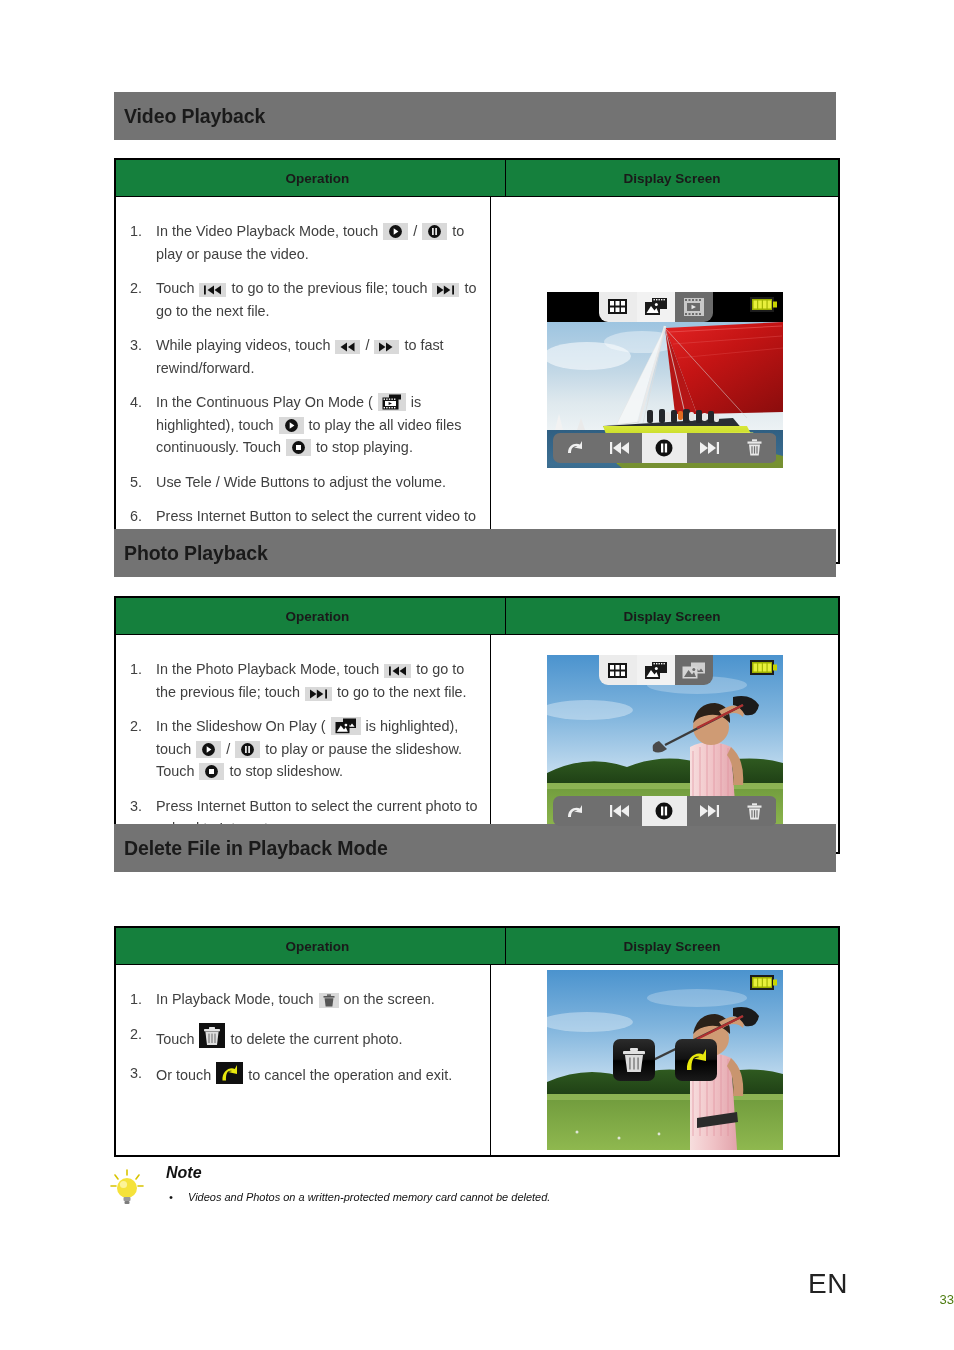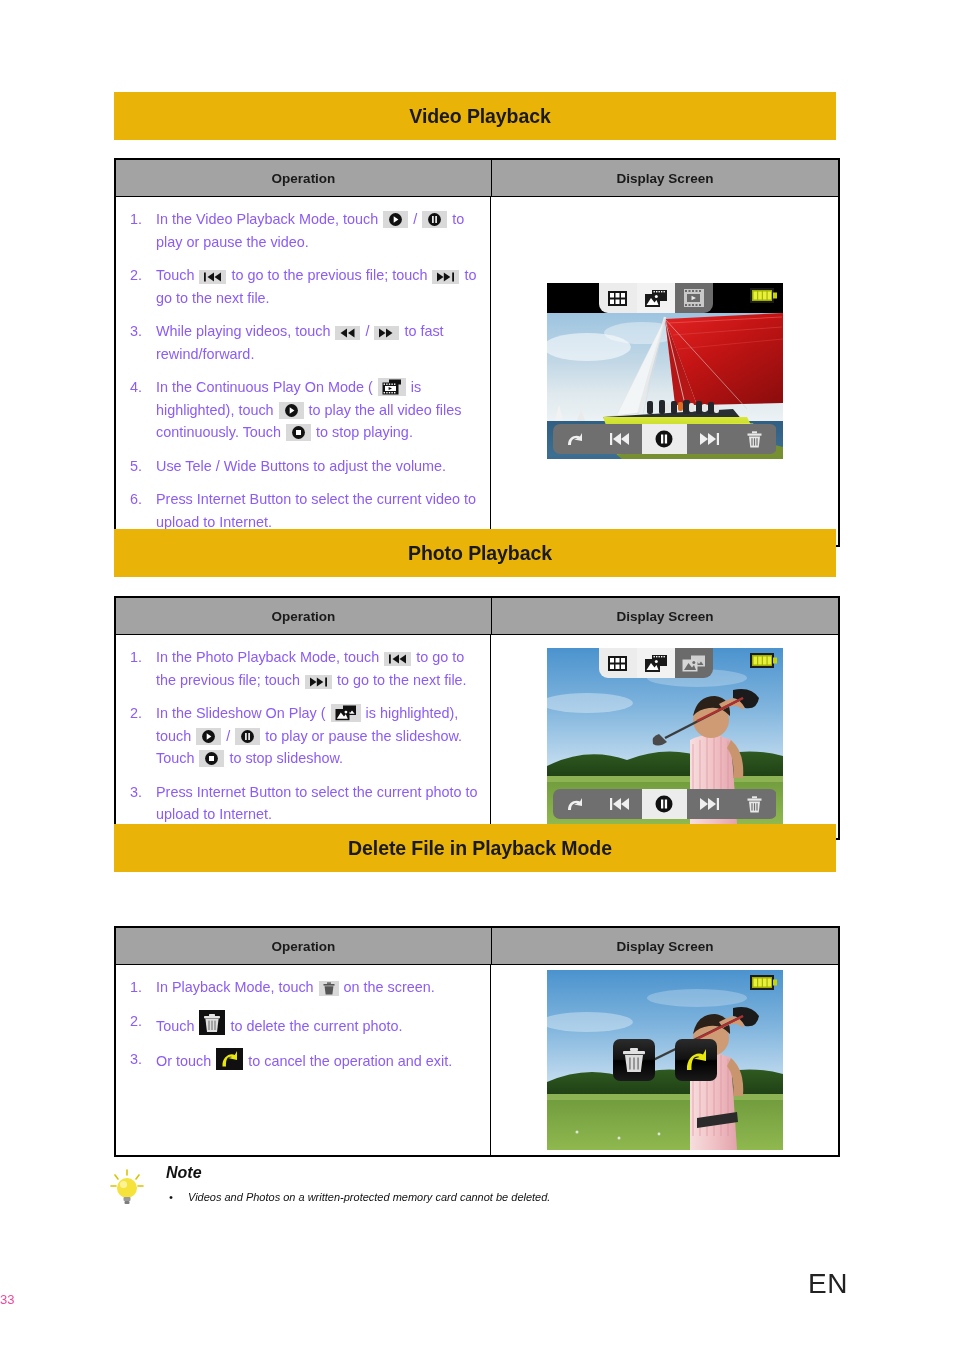--- a/index.html
+++ b/index.html
@@ -20,24 +20,23 @@
     left: 0; top: 0;
     width: 954px; height: 1350px;
   }
 
   
   .section-bar {
     position: absolute;
     left: 114px;
     width: 722px;
     height: 48px;
-    background: #eab308;
+    background: #737373;
     display: flex;
     align-items: center;
-    justify-content: center;
   }
   .section-bar .title {
     font-size: 19.5px;
     font-weight: bold;
     color: #1a1a1a;
     padding-left: 10px;
     letter-spacing: -0.1px;
   }
 
   
@@ -45,22 +44,23 @@
     position: absolute;
     left: 114px;
     width: 726px;
     border: 2px solid #000;
     box-sizing: border-box;
     background: #fff;
   }
   .tbl .thead {
     display: flex;
     height: 36px;
-    background: #a3a3a3;
+    background: #15803d;
     border-bottom: 1.5px solid #000;
+    padding-left: 14px;
   }
   .tbl .th {
     display: flex;
     align-items: center;
     justify-content: center;
     font-size: 13.5px;
     font-weight: bold;
     color: #1a1a1a;
   }
   .tbl .th.left { width: 375px; border-right: 1.5px solid #000; }
@@ -87,21 +87,22 @@
     padding: 0;
     list-style: none;
     counter-reset: st;
   }
   ol.steps > li {
     position: relative;
     padding-left: 30px;
     margin-bottom: 11px;
     font-size: 14.4px;
     line-height: 22.5px;
-    color: #8b5cf6;
+    color: #404040;
+    margin-top: 12px;
   }
   ol.steps > li:last-child { margin-bottom: 0; }
   ol.steps > li::before {
     counter-increment: st;
     content: counter(st) ".";
     position: absolute;
     left: 4px;
     top: 0;
     font-size: 14.4px;
     line-height: 22.5px;
@@ -224,23 +225,23 @@
     content: "\2022";
     position: absolute;
     left: 3px; top: 0;
   }
 
   
   .pg-num {
     position: absolute;
     left: 0; right: 0;
     top: 1292px;
-    text-align: left;
+    text-align: right;
     font-size: 13px;
-    color: #ec4899;
+    color: #4d7c0f;
   }
   .lang {
     position: absolute;
     right: 106px;
     top: 1268px;
     font-size: 28px;
     color: #222;
     letter-spacing: 0.5px;
   }
 </style>

